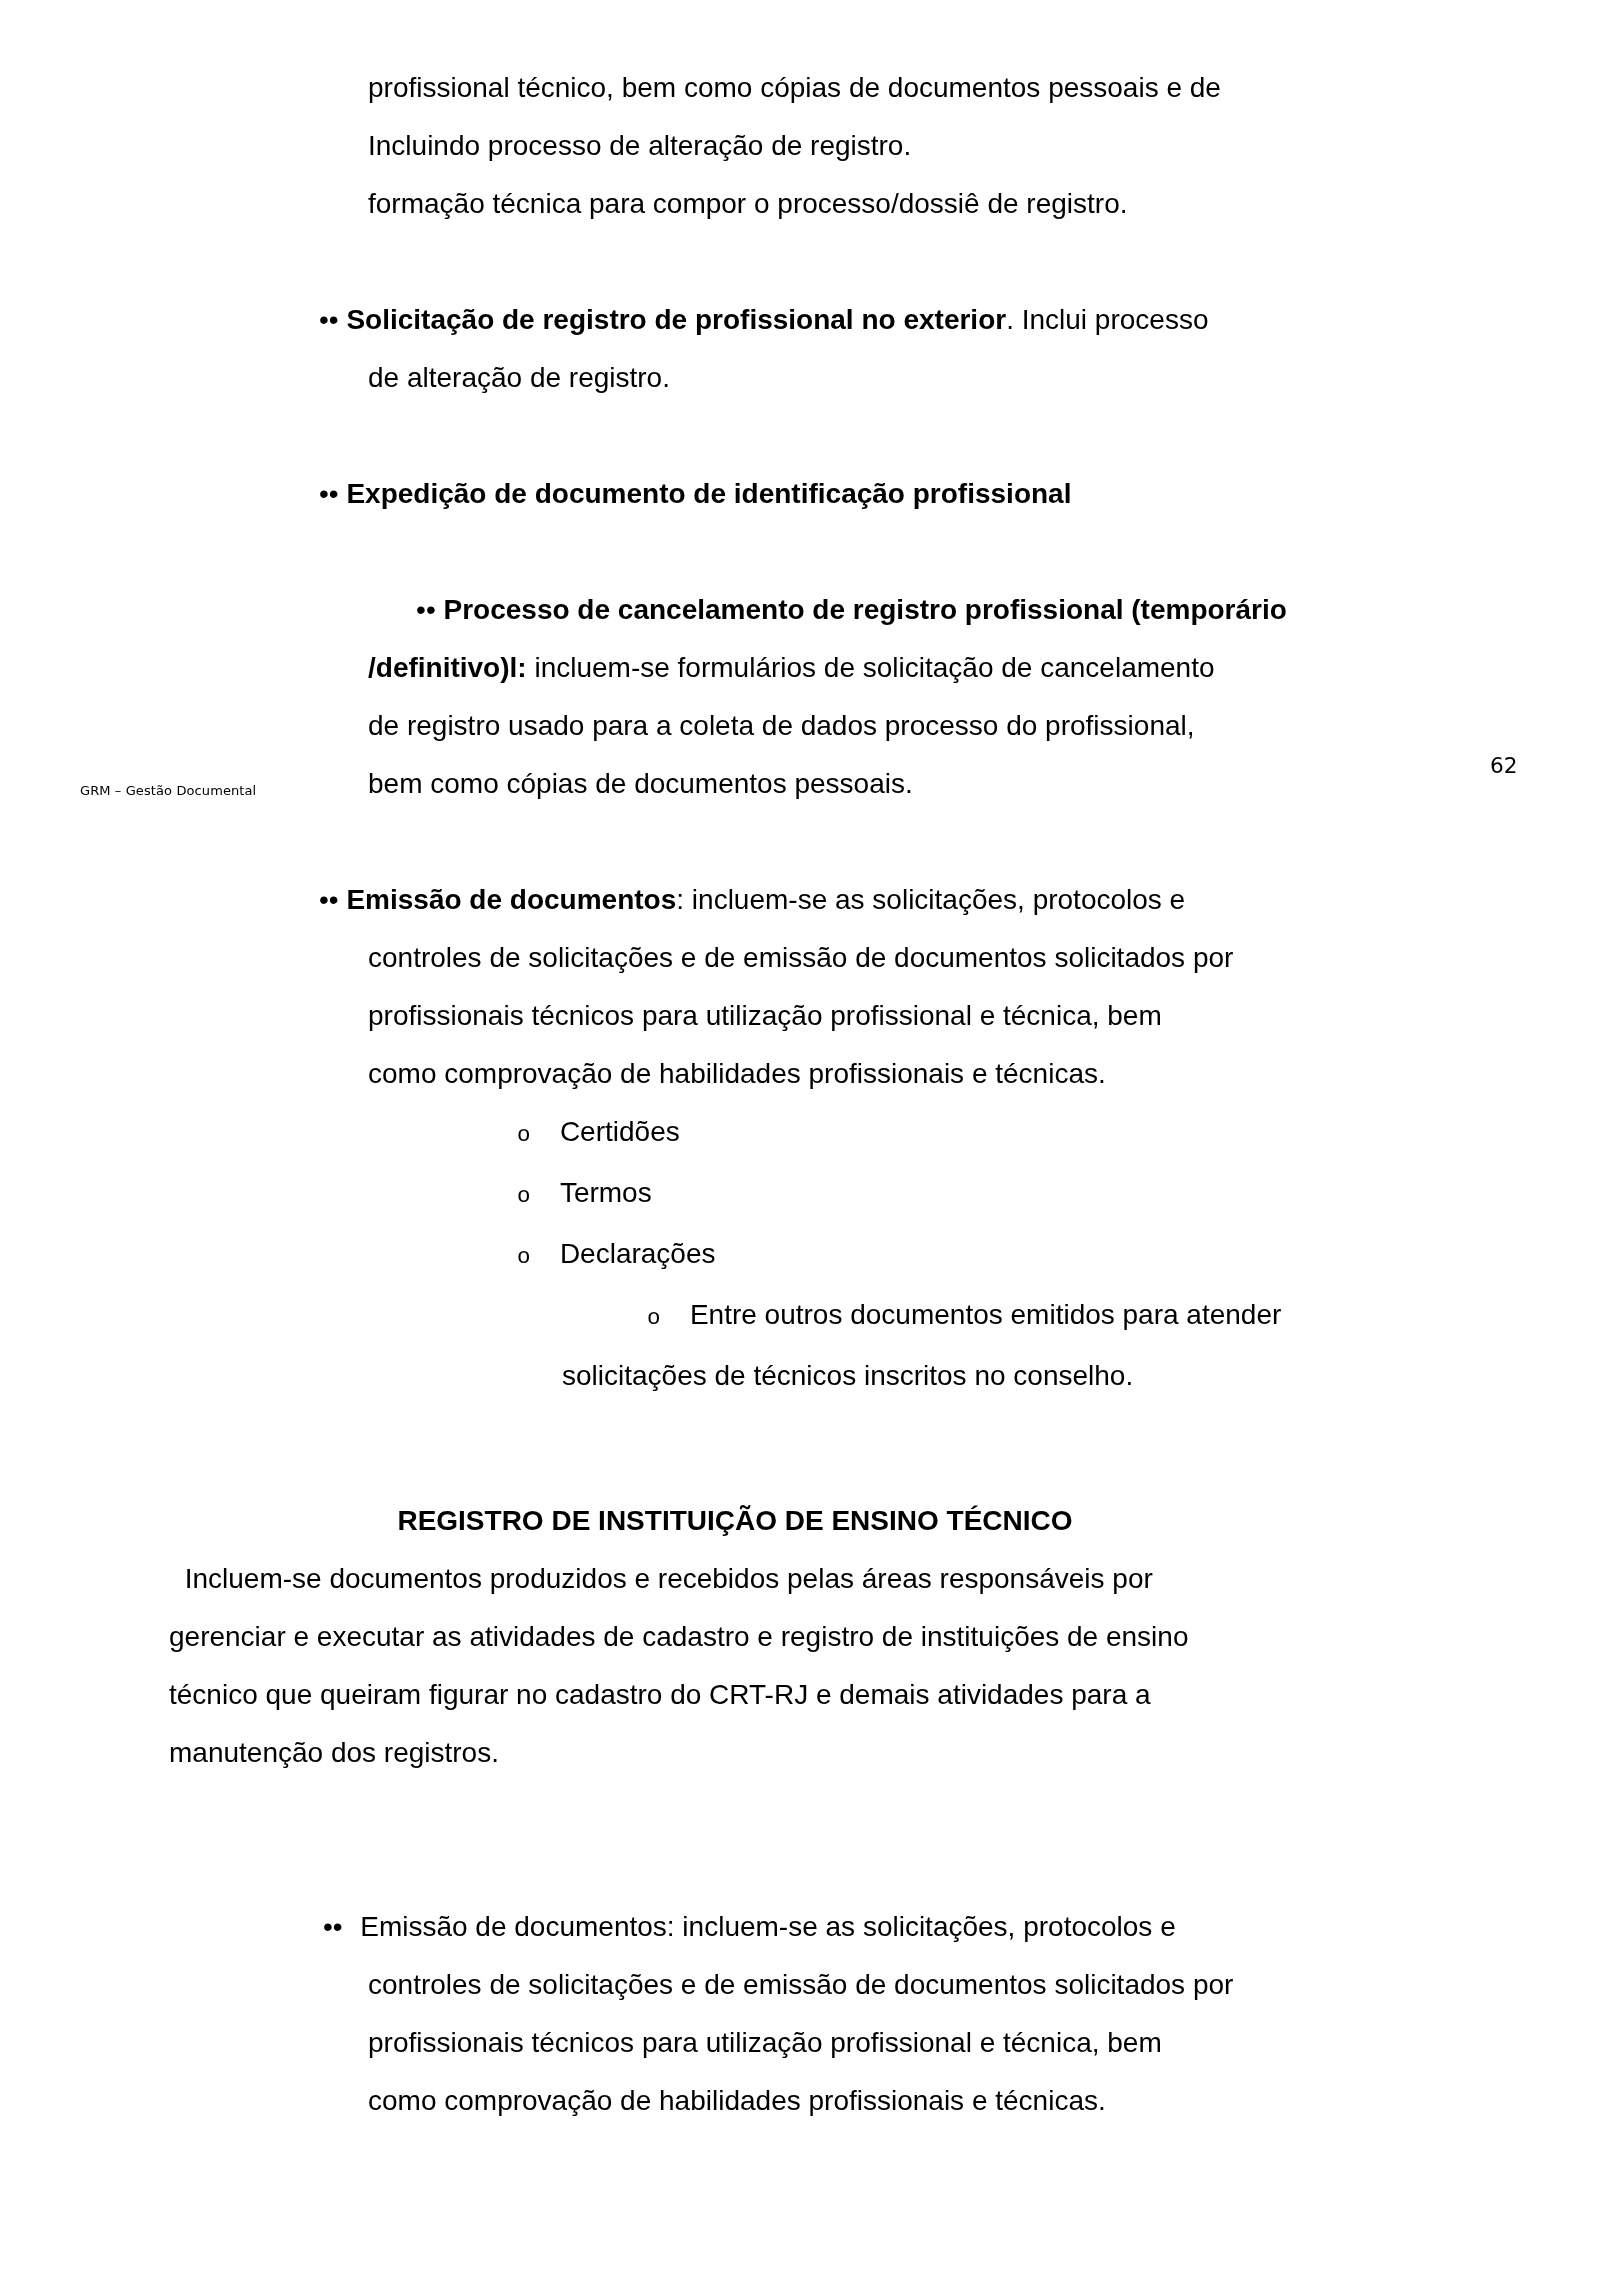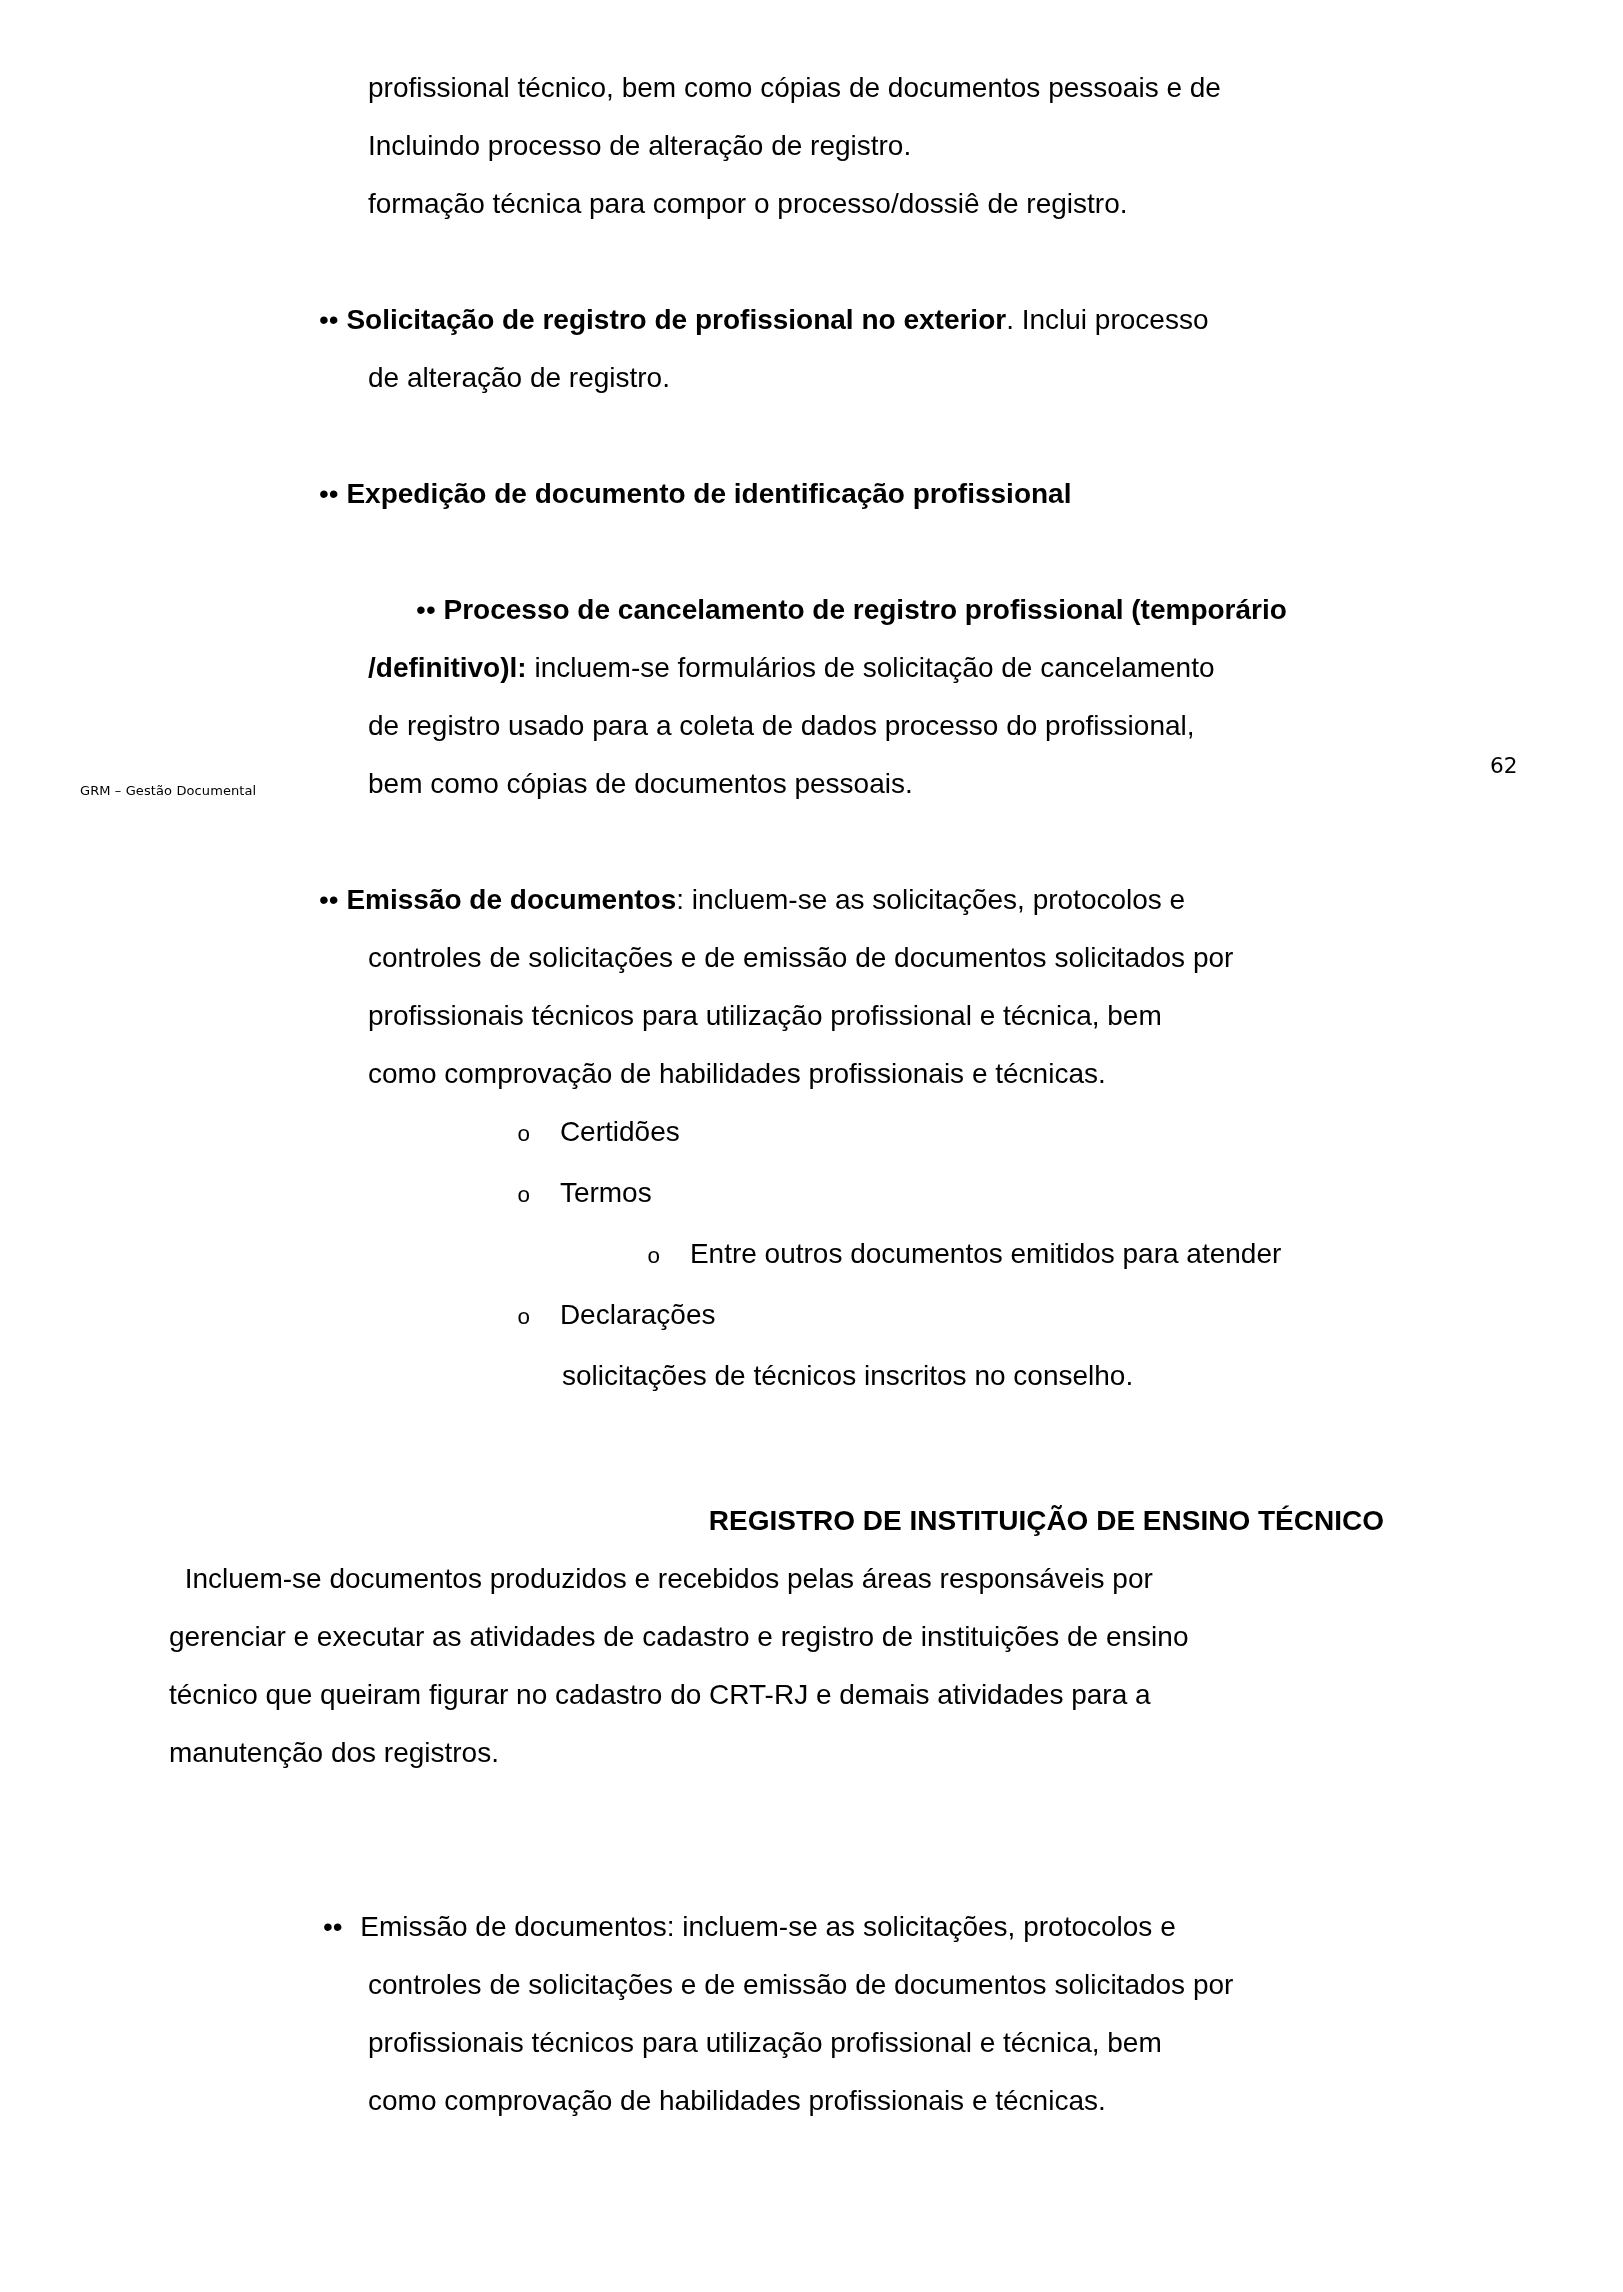--- a/index.html
+++ b/index.html
@@ -98,21 +98,21 @@
   .spacer-half {
     height: 29px;
   }
 
   
   .section-heading {
     margin: 0 239px 0 86px;
     font-size: 28px;
     line-height: 58px;
     font-weight: bold;
-    text-align: right;
+    text-align: center;
     white-space: nowrap;
   }
 
   .intro-para {
     margin: 0 239px 0 169px;
     font-size: 28px;
     line-height: 58px;
     text-align: justify;
     text-justify: inter-word;
   }
@@ -203,28 +203,28 @@
     </div>
 
     <div class="para lvl-sub">
       <span class="sub-o">o</span>
       <span style="display:inline-block;width:21.6px"></span><span>Certidões</span>
     </div>
     <div class="para lvl-sub">
       <span class="sub-o">o</span>
       <span style="display:inline-block;width:21.6px"></span><span>Termos</span>
     </div>
+    <div class="para lvl-sub">
+      <span class="sub-o">o</span>
+      <span style="display:inline-block;width:21.6px"></span><span>Declarações</span>
+    </div>
+
     <div class="para lvl-sub2" style="margin-left:647px">
       <span class="sub-o">o</span>
       <span style="display:inline-block;width:21.6px"></span><span>Entre outros documentos emitidos para atender</span>
-    </div>
-
-    <div class="para lvl-sub">
-      <span class="sub-o">o</span>
-      <span style="display:inline-block;width:21.6px"></span><span>Declarações</span>
     </div>
     <div class="para" style="margin-left:562px; margin-right:239px; text-align:left">
       <span>solicitações de técnicos inscritos no conselho.</span>
     </div>
 
     <div class="spacer-line"></div>
     <div class="spacer-half"></div>
 
     <div class="section-heading">REGISTRO DE INSTITUIÇÃO DE ENSINO TÉCNICO</div>
 

